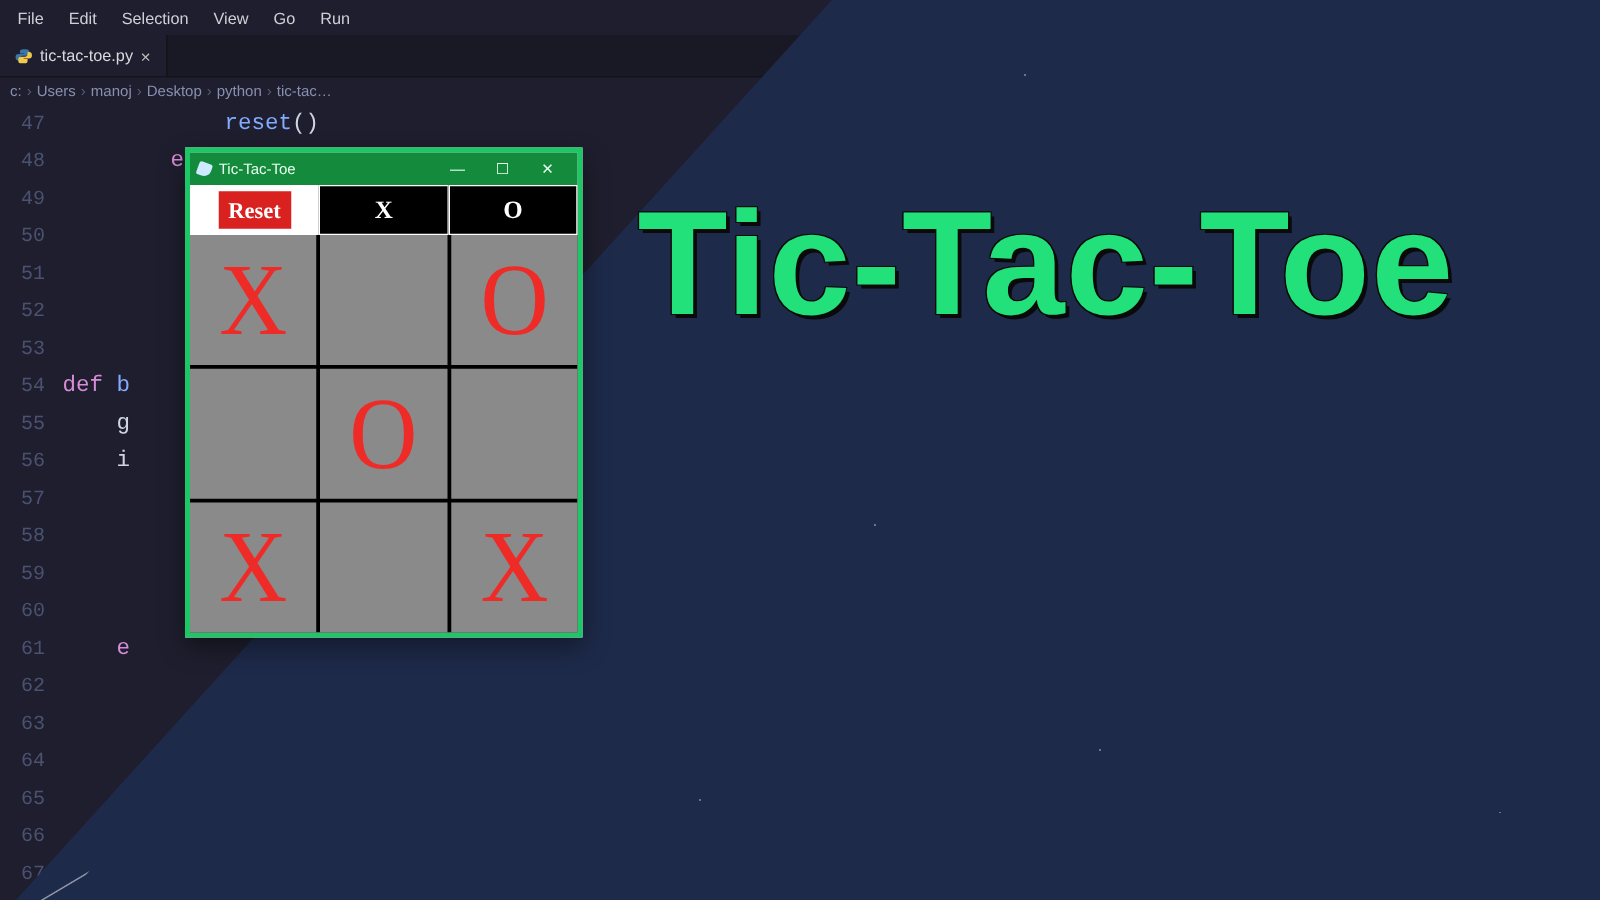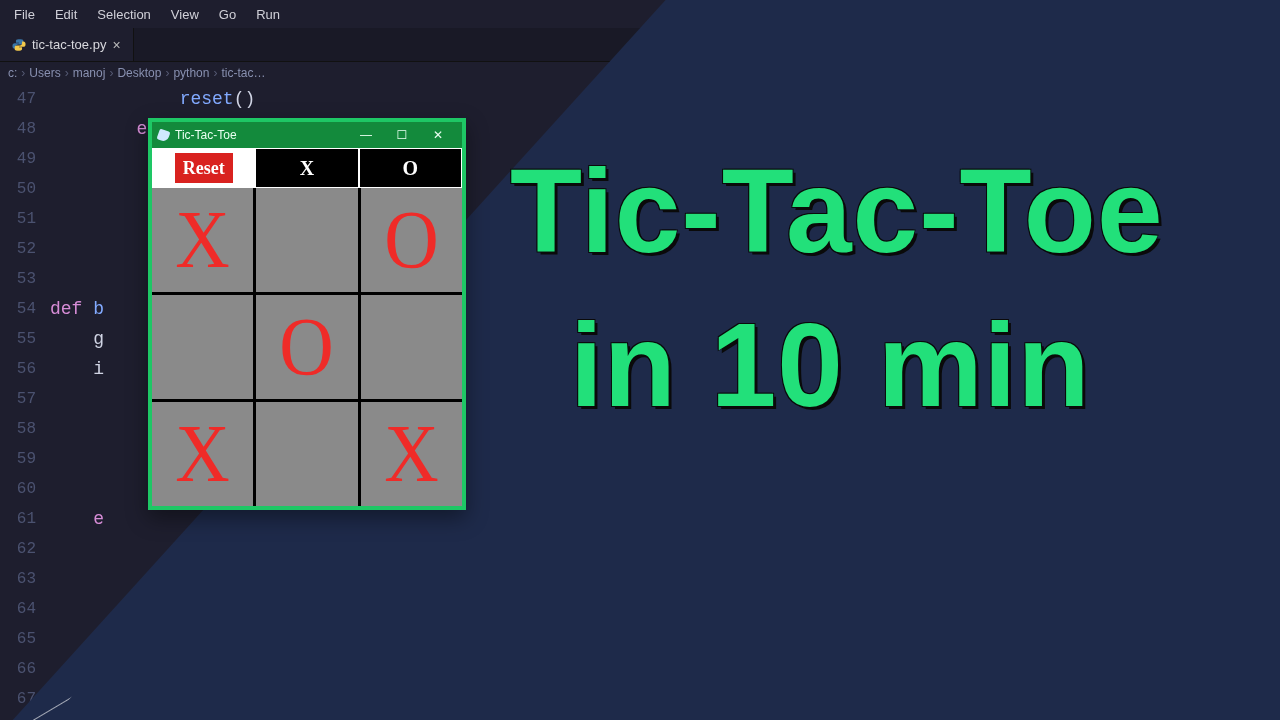--- a/index.html
+++ b/index.html
@@ -227,21 +227,20 @@
         <div class="tok"><span class="id"></span></div>
       </div>
     </div>
 </div>
 
 <div class="diag"></div>
 <div class="diag-line"></div>
 
 <div class="headline">
   <div class="l1">Tic-Tac-Toe</div>
-  <div class="l2">in 10 min</div>
 </div>
 
 <div class="appwin">
   <div class="titlebar">
     <div class="ttl">
       <span class="feather"></span>
       <span>Tic-Tac-Toe</span>
     </div>
     <div class="winbtns">
       <div>—</div>

